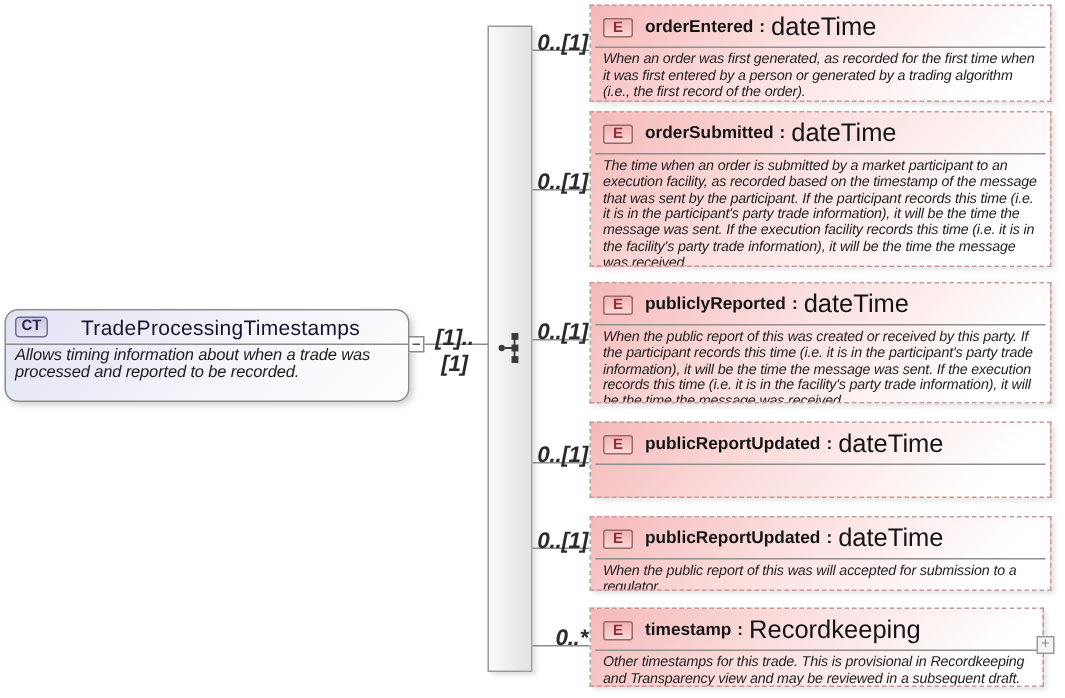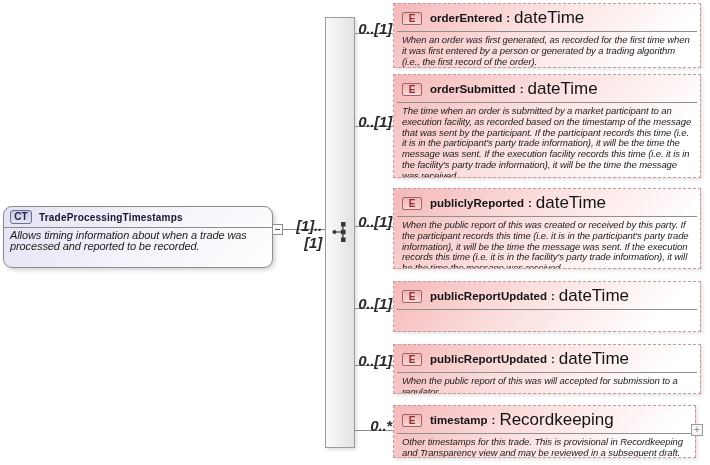--- a/index.html
+++ b/index.html
@@ -16,37 +16,37 @@
     box-shadow:2px 2px 4px rgba(0,0,0,0.18);
     overflow:hidden;
   }
   .ct-header { display:flex; align-items:center; padding:3px 6px 1px 6px; }
   .badge-ct {
     display:inline-block; width:22px; height:14px; line-height:12px; text-align:center;
     font-size:10px; font-weight:bold; color:#26264f;
     background:linear-gradient(#c9c9e2,#e3e3f2); border:1px solid #6d6d94; border-radius:3px;
     flex:0 0 auto;
   }
-  .ct-title { margin-left:7px; font-size:10px; font-weight:bold; color:#15152e; letter-spacing:0.2px; }
+  .ct-title { margin-left:22px; font-size:14px; font-weight:normal; color:#15152e; letter-spacing:0.2px; }
   .ct-sep { border-top:1px solid #8c8c8c; margin:2px 0 2px 0; }
   .ct-annot { font-style:italic; font-size:11px; line-height:10.8px; color:#1c1c1c; padding:0 12px 3px 6px; letter-spacing:-0.1px; }
 
   
   .handle {
     position:absolute; left:272px; top:224px; width:11px; height:11px;
     border:1px solid #8c8c8c; background:#fdfdfd;
   }
   .handle .dash { position:absolute; left:2px; top:4px; width:5px; height:1px; background:#555; }
   .connector { position:absolute; height:1px; background:#8a8a8a; }
   .conn-root { left:283px; top:229px; width:43px; }
   .card {
     position:absolute; font-size:15px; font-weight:bold; font-style:italic;
     color:#2b2b2b; width:40px; text-align:right; letter-spacing:-0.2px;
   }
-  .card-root { left:284px; top:217px; width:38px; text-align:right; }
+  .card-root { left:284px; top:217px; width:38px; text-align:center; }
 
   
   .seq-bar {
     position:absolute; left:325px; top:17px; width:30px; height:431px;
     border:1px solid #9a9a9a;
     background:linear-gradient(to right,#fafafa,#e2e2e2);
     box-shadow:2px 2px 3px rgba(0,0,0,0.12);
   }
   .seq-icon { position:absolute; left:331px; top:221px; width:22px; height:22px; }
 

